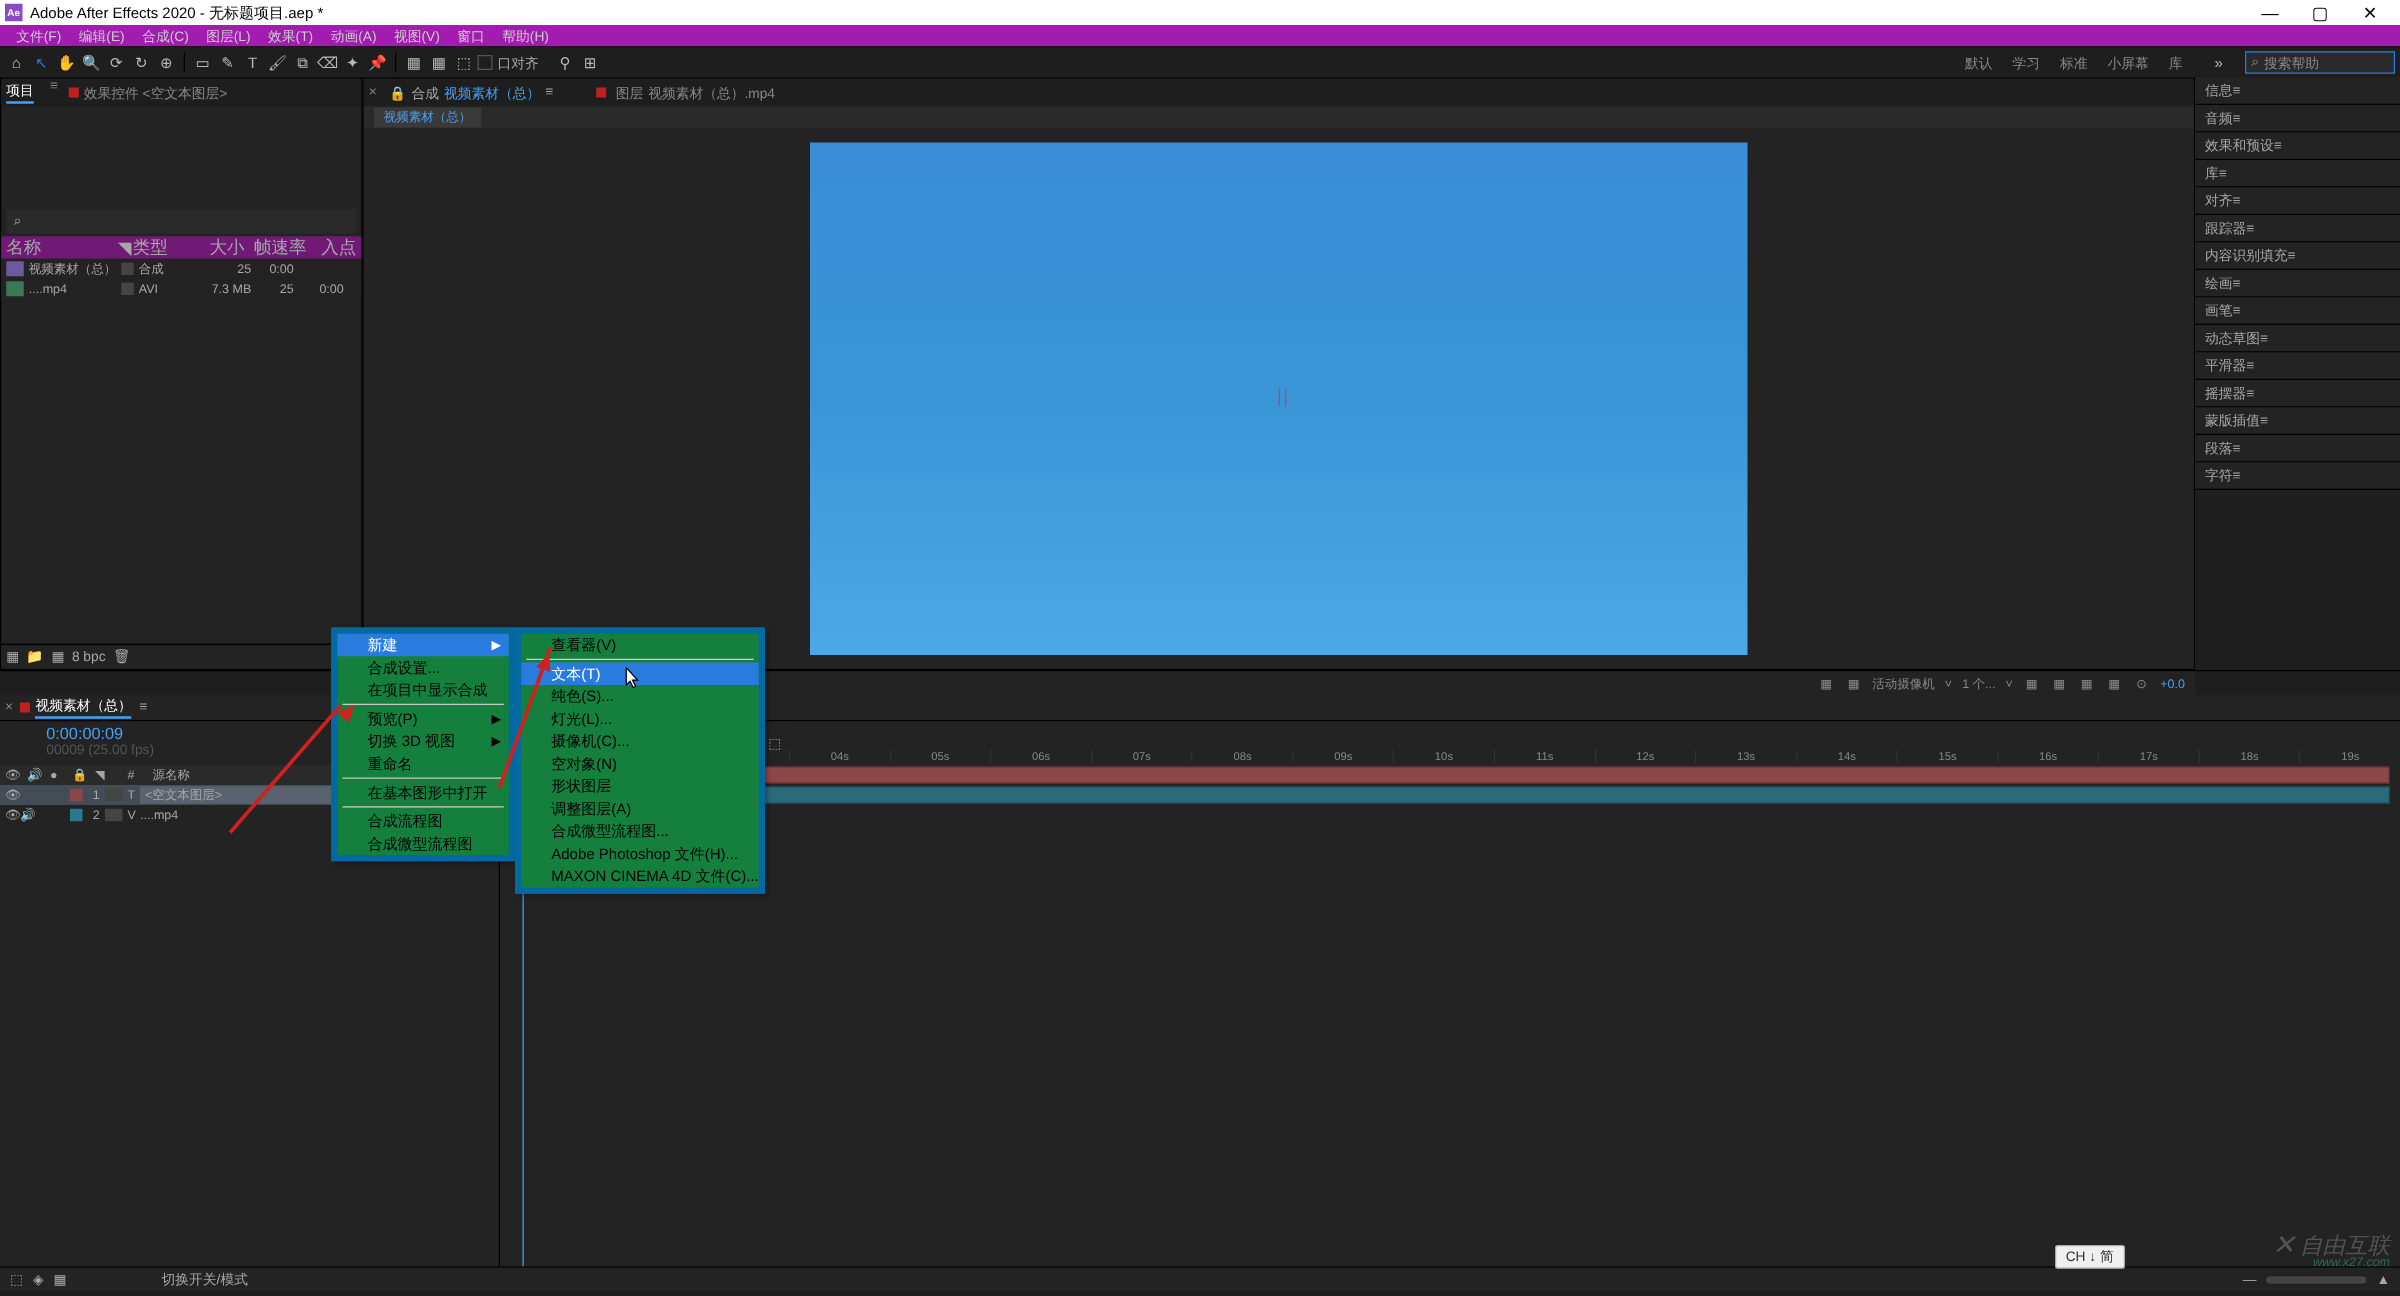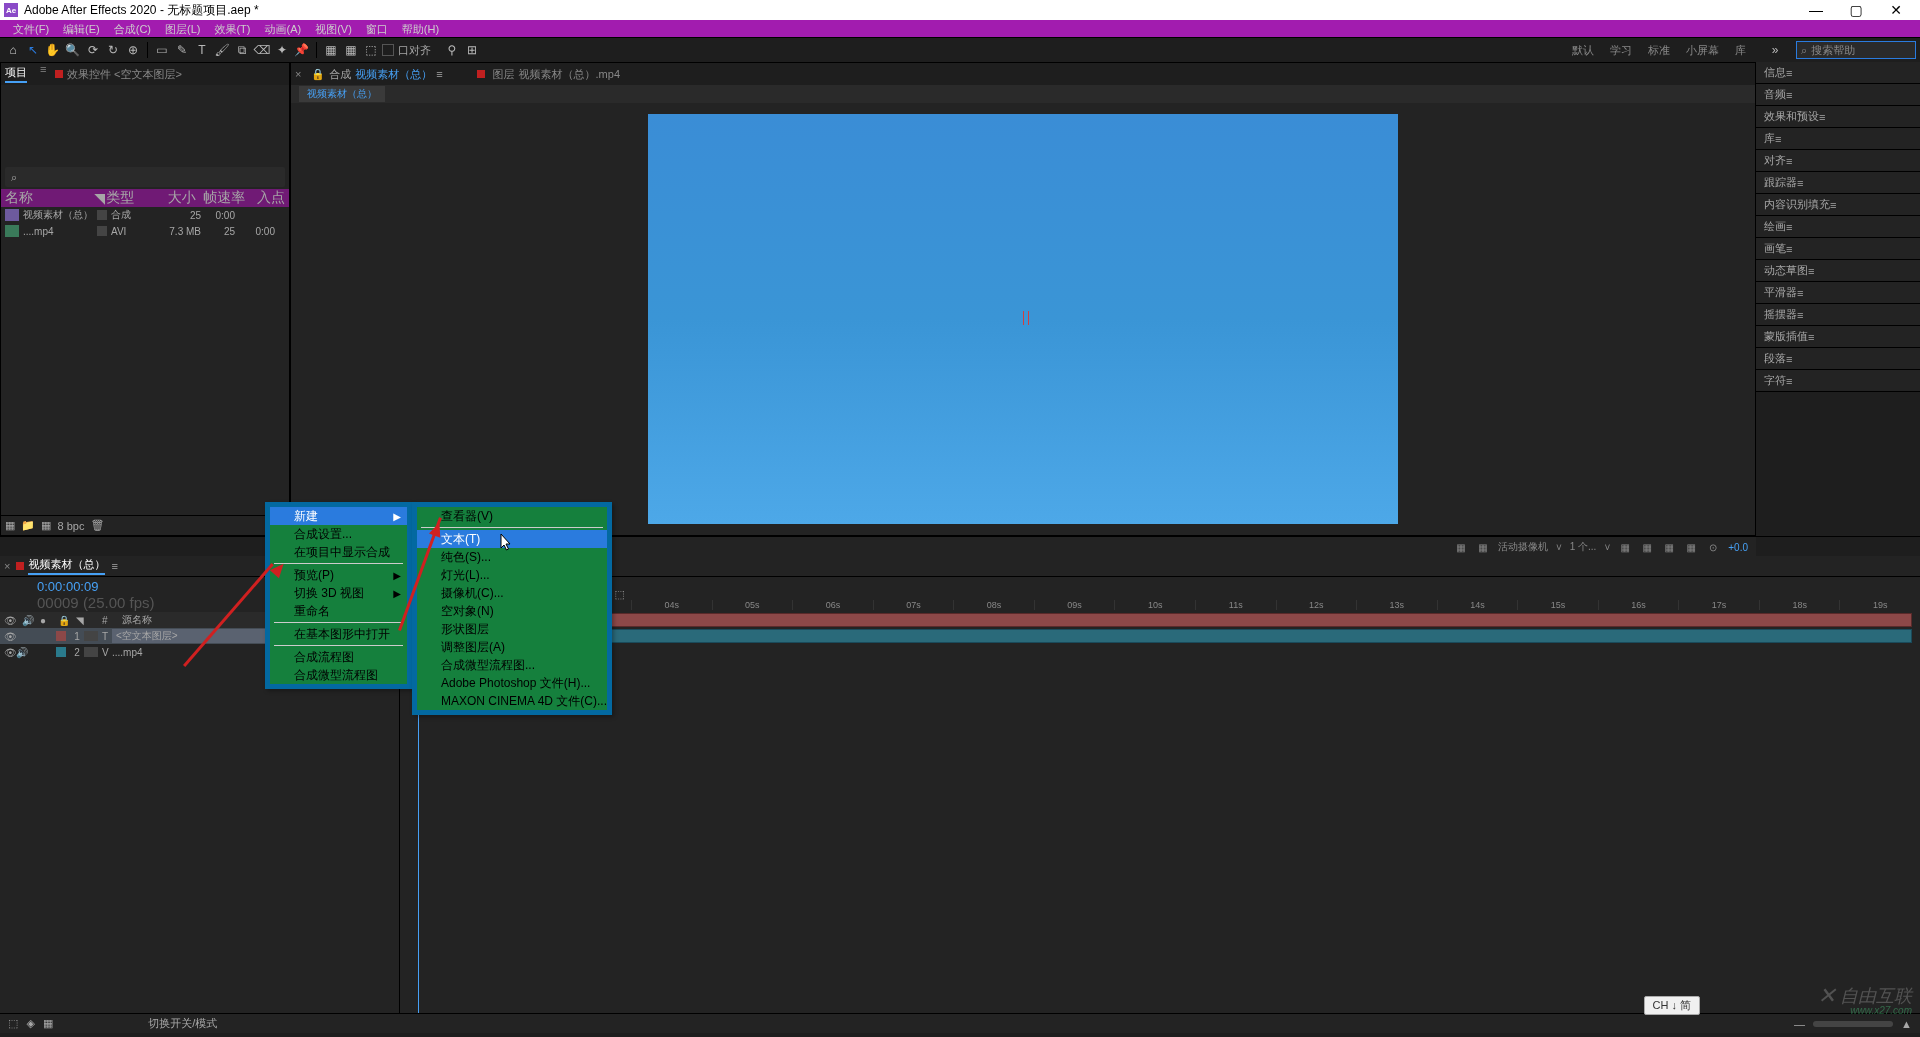--- a/index.html
+++ b/index.html
@@ -66,21 +66,21 @@
 .viewer-footer { height: 20px; display: flex; align-items: center; justify-content: flex-end; padding: 0 8px; gap: 8px; background: #232323; font-size: 10px; color: #46a0f5; }
 .viewer-footer span { color: #888; }
 .viewer-footer .vf-icon { width: 14px; display: inline-flex; justify-content: center; }
 
 
 .timeline { height: 477px; background: #1e1e1e; display: flex; flex-direction: column; }
 .tl-tabs { height: 20px; display: flex; align-items: center; padding: 0 4px; background: #232323; }
 .tl-header { height: 36px; display: flex; background: #232323; border-top: 1px solid #000; padding-left: 31px; }
 .tl-left-head { width: 270px; display: flex; flex-direction: column; padding: 2px 6px; border-right: 1px solid #000; }
 .timecode { color: #46a0f5; font-size: 13px; }
-.frames { color: #555; font-size: 15px; }
+.frames { color: #555; font-size: 11px; }
 .tl-ruler { flex: 1; display: flex; align-items: flex-end; padding-bottom: 2px; background: #232323; position: relative; }
 .ruler-tick { flex: 1; text-align: center; font-size: 9px; color: #888; border-left: 1px solid #333; }
 .tl-body { flex: 1; display: flex; position: relative; }
 .tl-layers { width: 400px; background: #232323; border-right: 1px solid #000; }
 .layer-headers { height: 16px; display: flex; align-items: center; padding: 0 4px; background: #2a2a2a; font-size: 10px; gap: 6px; }
 .layer-row { height: 16px; display: flex; align-items: center; padding: 0 4px; font-size: 10px; background: #232323; }
 .layer-row.sel { background: #444c55; }
 .layer-row .ly-eye { width: 12px; }
 .layer-row .ly-color { width: 10px; height: 10px; margin: 0 4px; }
 .layer-row .ly-num { width: 14px; text-align: center; }
@@ -436,21 +436,21 @@
         </div>
         <div class="track-row">
           <div class="track-bar bar2"></div>
         </div>
       </div>
   </div>
   <div class="tl-footer">
     <span class="icon">⬚</span>
     <span class="icon">◈</span>
     <span class="icon">▦</span>
-    <span style="margin-left:87px;">切换开关/模式</span>
+    <span style="margin-left:68px;">切换开关/模式</span>
     <span class="spacer"></span>
     <span>—</span>
     <span style="width:80px;height:6px;background:#444;border-radius:3px;"></span>
     <span>▲</span>
   </div>
 </div>
 
 <div class="ctx-menu ctx1" id="ctx1">
     <div class="ctx-item hl">新建<span class="sub-arrow">▶</span></div>
     <div class="ctx-item">合成设置...</div>

